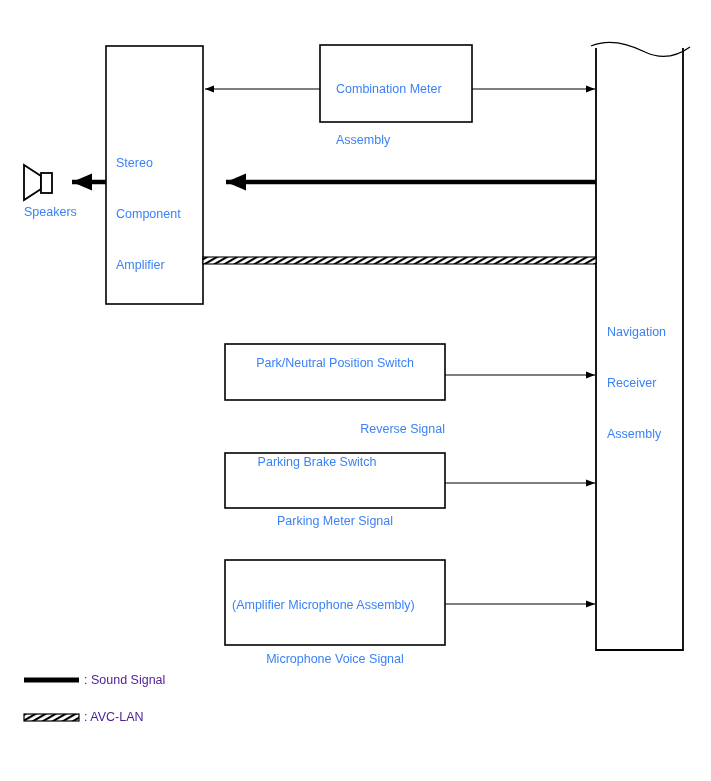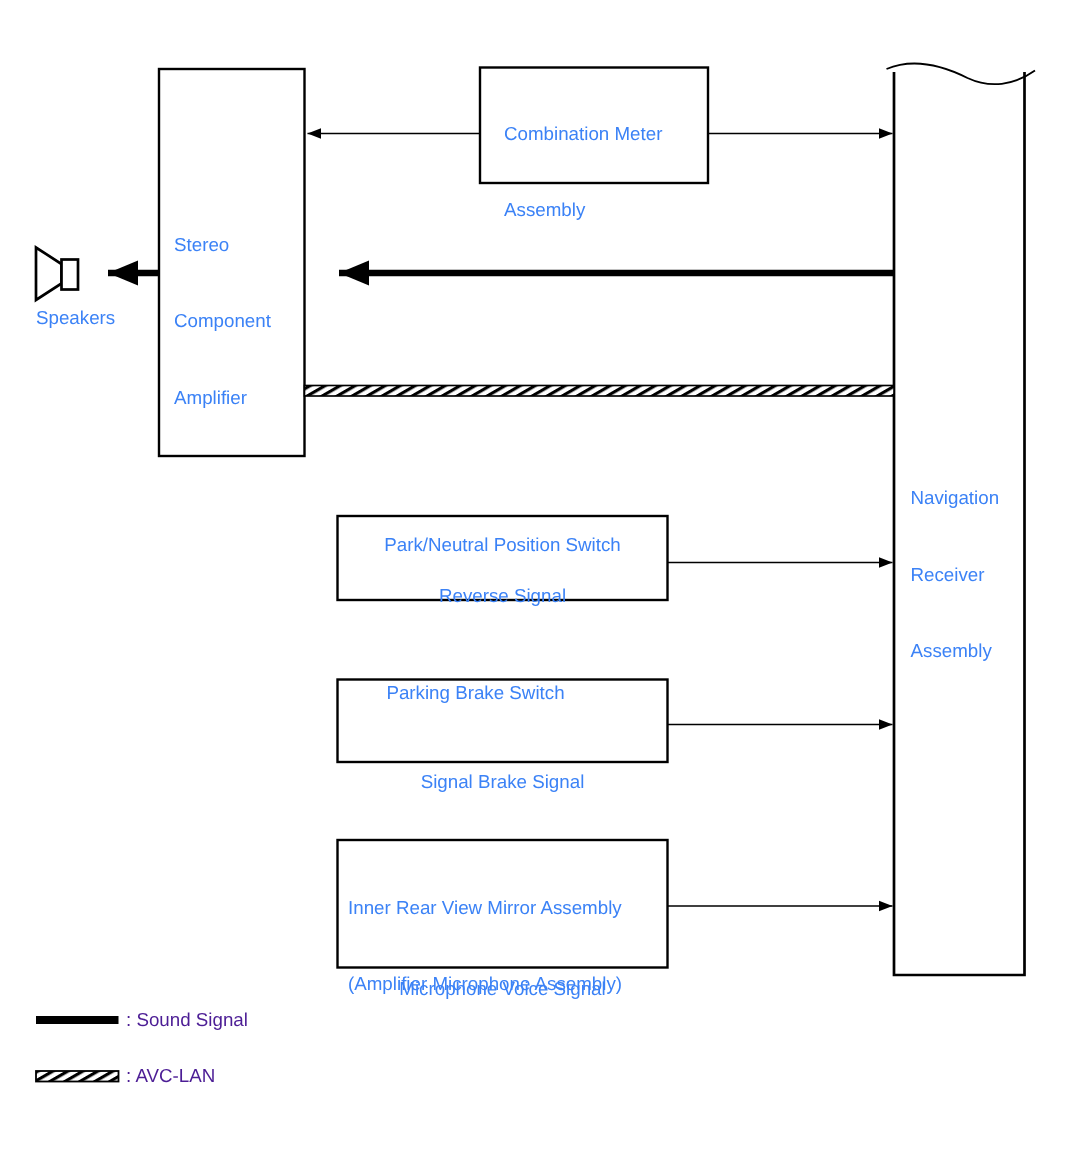--- a/index.html
+++ b/index.html
@@ -135,28 +135,27 @@
   <div class="lbl" style="left:607px; top:290px; width:102px;">
     <div>Navigation</div>
     <div>Receiver</div>
     <div>Assembly</div>
   </div>
 
   <div class="lbl" style="left:24px; top:204px; width:80px;">Speakers</div>
 
   <div class="lbl lbl-center" style="left:225px; top:345px; width:220px;margin-top:10px;">Park/Neutral Position Switch</div>
 
-  <div class="lbl lbl-center" style="left:225px; top:389px; width:220px;">Reverse Signal</div>
+  <div class="lbl lbl-center" style="left:225px; top:421px; width:220px;text-align:right;">Reverse Signal</div>
 
   <div class="lbl lbl-center" style="left:225px; top:454px; width:184px;text-align:center;">Parking Brake Switch</div>
 
-  <div class="lbl lbl-center" style="left:225px; top:513px; width:220px;">Signal Brake Signal</div>
+  <div class="lbl lbl-center" style="left:225px; top:513px; width:220px;">Parking Meter Signal</div>
 
   <div class="lbl" style="left:232px; top:563px; width:215px;">
-    <div>Inner Rear View Mirror Assembly</div>
     <div>(Amplifier Microphone Assembly)</div>
   </div>
 
   <div class="lbl lbl-center" style="left:225px; top:651px; width:220px;">Microphone Voice Signal</div>
 
   <div class="legend-text" style="left:84px; top:672px;">: Sound Signal</div>
 
   <div class="legend-text" style="left:84px; top:709px;">: AVC-LAN</div>
 
 </div>

